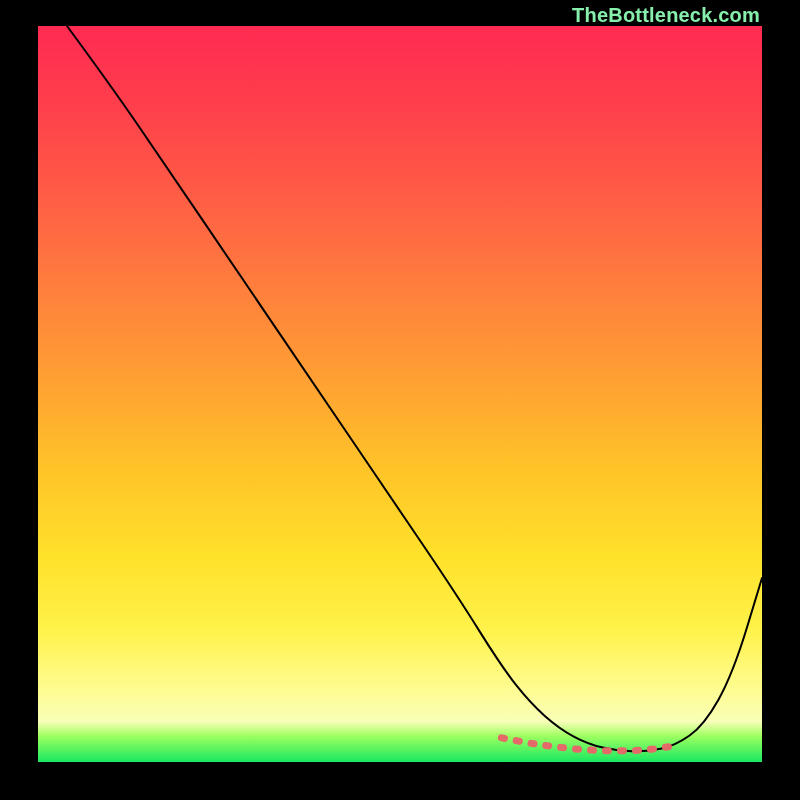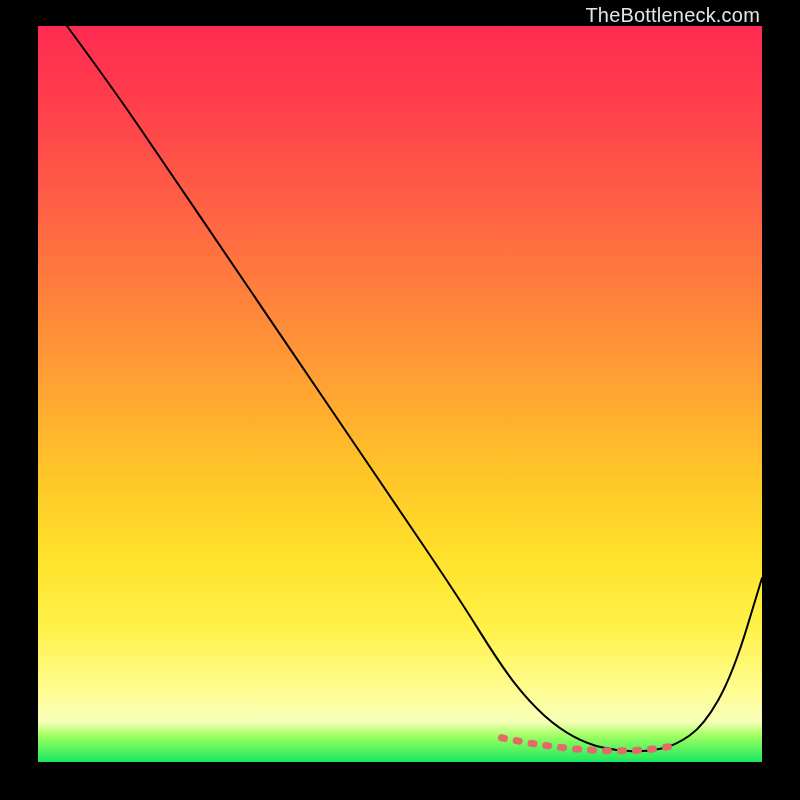--- a/index.html
+++ b/index.html
@@ -37,23 +37,23 @@
       #fffc90 90%,
       #f8ffb8 94.5%,
       #9cff60 96.5%,
       #18e860 100%
     );
   }
   .watermark {
     position: absolute;
     top: 4px;
     right: 40px;
-    color: #e5e5e5;
+    color: #86efac;
     font-size: 20px;
-    font-weight: 400;
+    font-weight: 700;
     letter-spacing: 0.2px;
     user-select: none;
   }
   svg.curve {
     position: absolute;
     left: 0;
     top: 0;
     width: 724px;
     height: 736px;
     overflow: visible;

